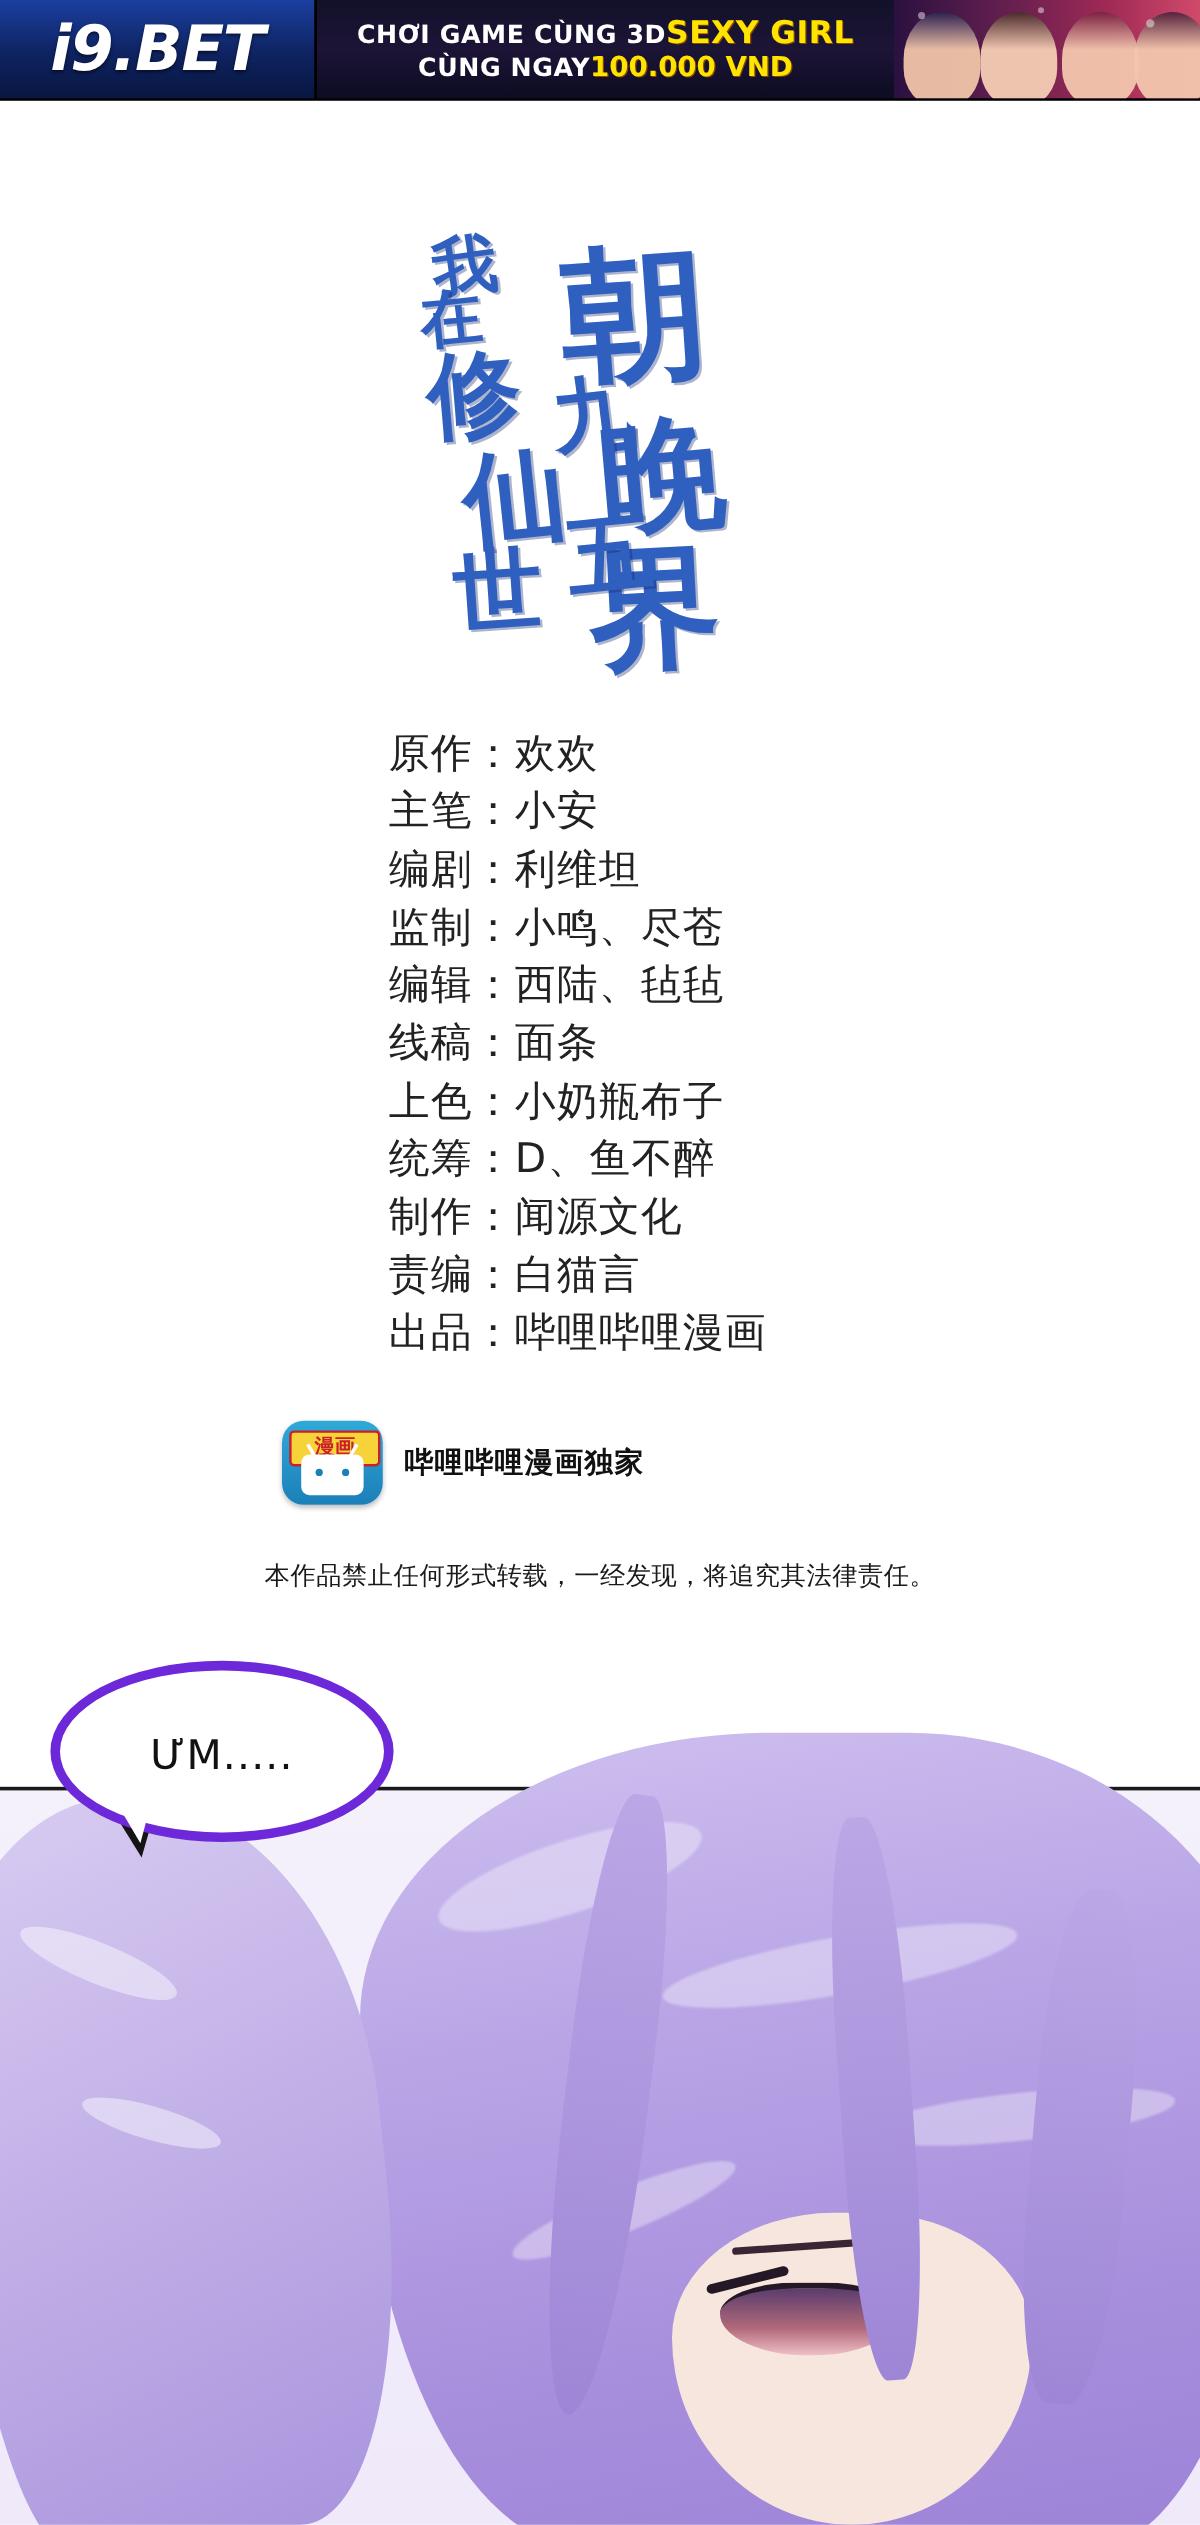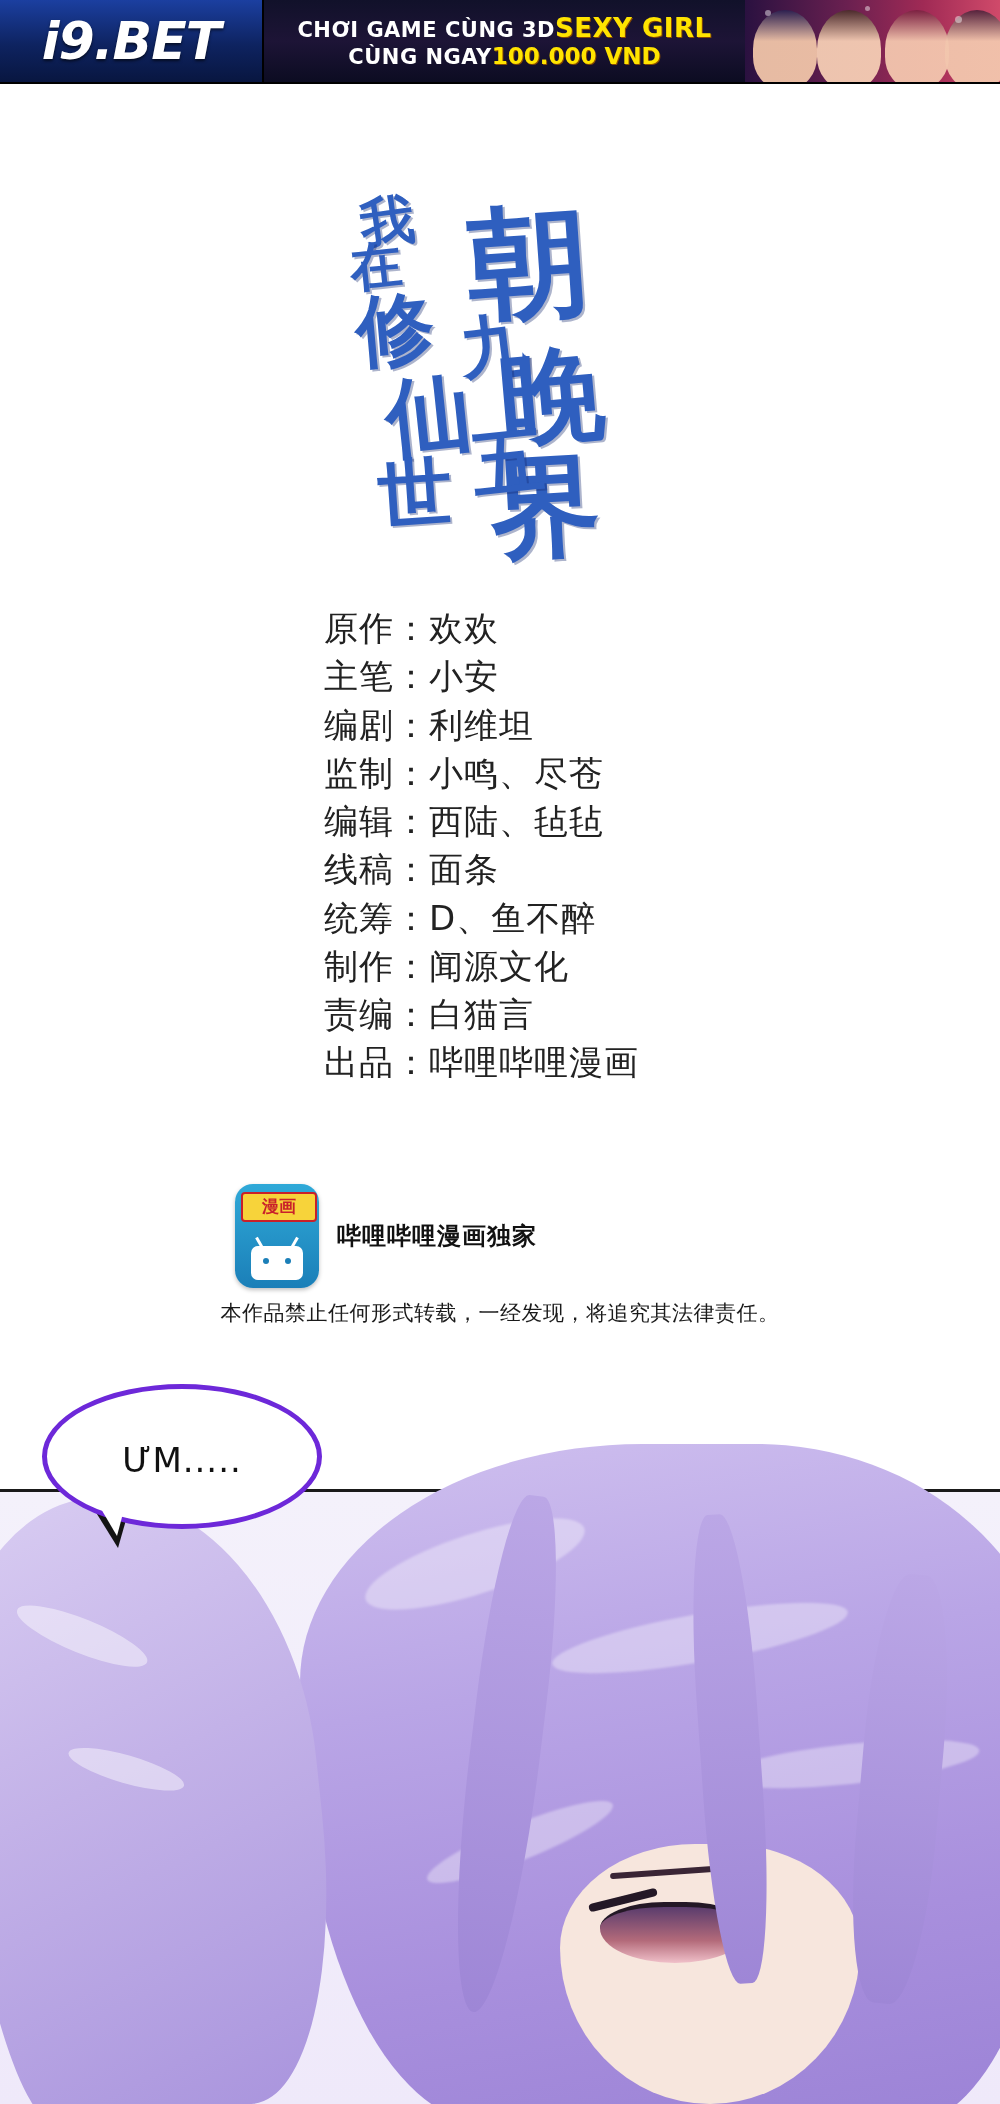--- a/index.html
+++ b/index.html
@@ -164,21 +164,21 @@
   .exclusive {
     position: absolute;
     left: 235px;
     top: 1100px;
     display: flex;
     align-items: center;
     gap: 18px;
   }
   .bili-icon {
     width: 84px;
-    height: 104px;
+    height: 70px;
     border-radius: 18px;
     background: linear-gradient(180deg, #2fa9d8 0%, #1b7fb8 100%);
     position: relative;
     box-shadow: 0 2px 4px rgba(0,0,0,0.25);
     overflow: hidden;
   }
   .bili-icon .banner {
     position: absolute;
     top: 8px; left: 6px;
     width: 72px; height: 26px;
@@ -333,21 +333,21 @@
   }
 
   
   .bubble {
     position: absolute;
     left: 42px;
     top: 10px;
     width: 270px;
     height: 135px;
     background: #ffffff;
-    border: 5px solid #6d28d9;
+    border: 8px solid #6d28d9;
     border-radius: 50%;
     display: flex;
     align-items: center;
     justify-content: center;
     z-index: 5;
   }
   .bubble-tail {
     position: absolute;
     left: 92px;
     top: 132px;
@@ -431,20 +431,23 @@
     <div class="credit-row">
       <span class="label">监制：</span><span class="value">小鸣、尽苍</span>
     </div>
     <div class="credit-row">
       <span class="label">编辑：</span><span class="value">西陆、毡毡</span>
     </div>
     <div class="credit-row">
       <span class="label">线稿：</span><span class="value">面条</span>
     </div>
     <div class="credit-row">
+      <span class="label">上色：</span><span class="value">小奶瓶布子</span>
+    </div>
+    <div class="credit-row">
       <span class="label">统筹：</span><span class="value">D、鱼不醉</span>
     </div>
     <div class="credit-row">
       <span class="label">制作：</span><span class="value">闻源文化</span>
     </div>
     <div class="credit-row">
       <span class="label">责编：</span><span class="value">白猫言</span>
     </div>
     <div class="credit-row">
       <span class="label">出品：</span><span class="value">哔哩哔哩漫画</span>

